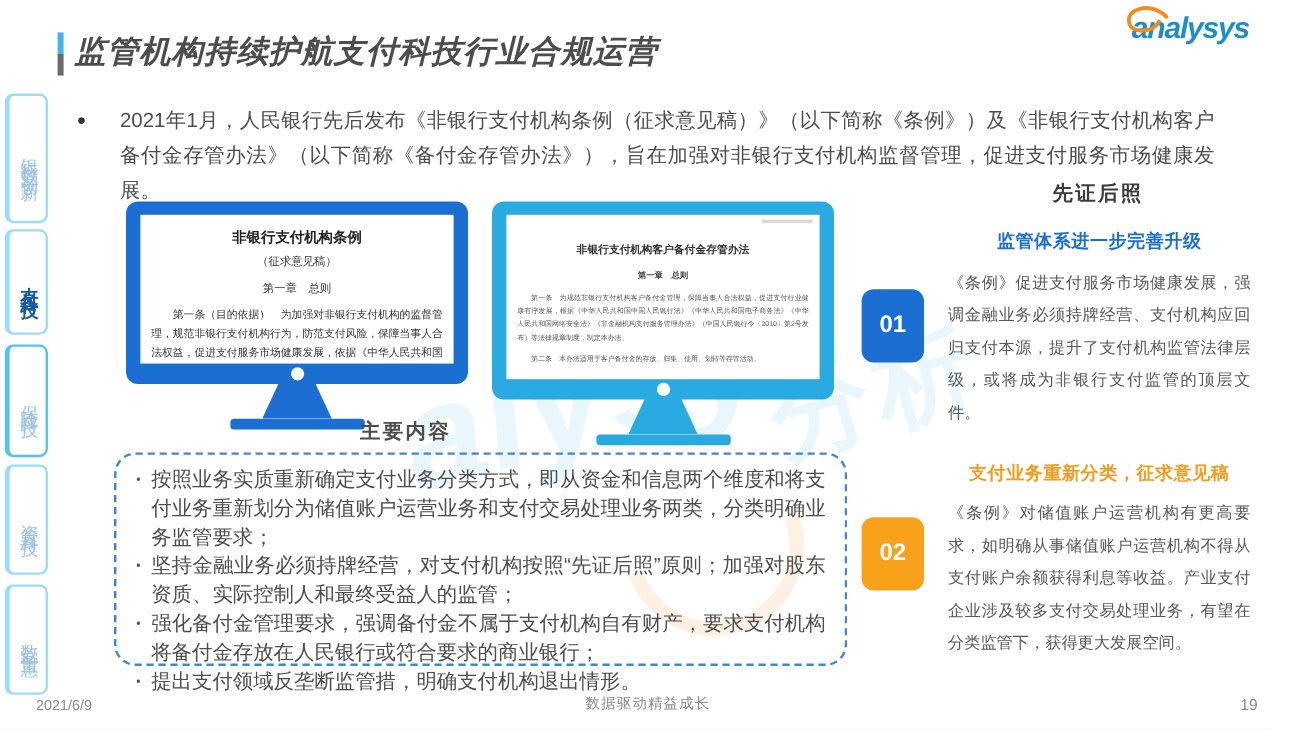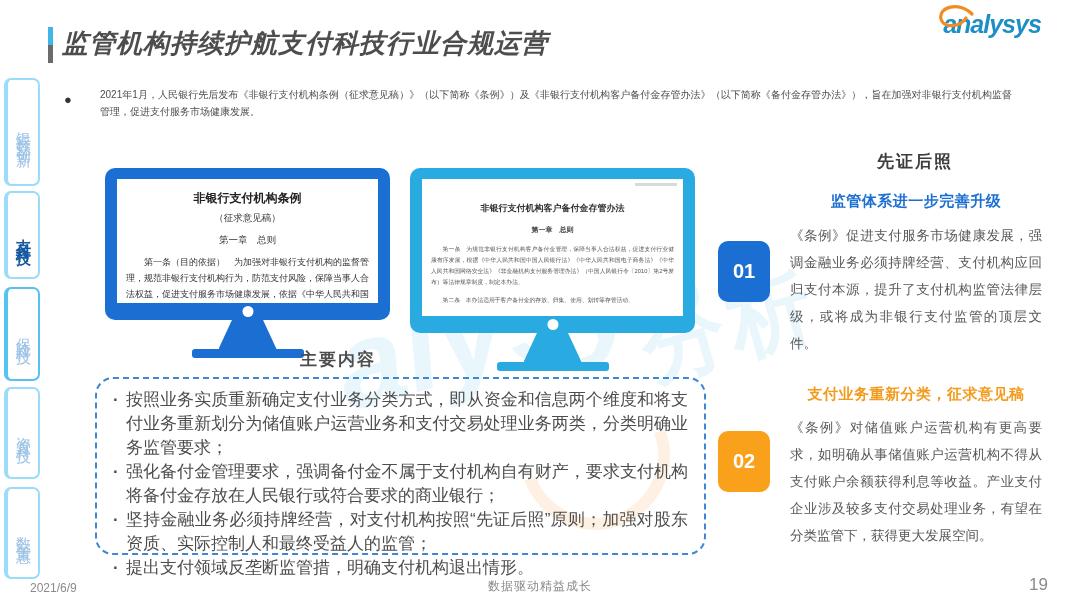--- a/index.html
+++ b/index.html
@@ -41,21 +41,21 @@
   .side-tab.strong { border-color:#56c2f2; }
   #tab0 { top:78px;  height:108px; }
   #tab1 { top:191px; height:88px;  }
   #tab2 { top:287px; height:94px;  }
   #tab3 { top:387px; height:92px;  }
   #tab4 { top:487px; height:92px;  }
 
   
   .intro-dot { position:absolute; left:64px; top:92px; font-size:13px; color:#333; }
   .intro-text { position:absolute; left:100px; top:86px; width:912px;
-    font-size:10px; line-height:1.72; color:#4d4d4d; text-align:justify; }
+    font-size:17px; line-height:1.72; color:#4d4d4d; text-align:justify; }
 
   
   .monitor { position:absolute; }
   .mframe { position:relative; border-radius:10px; padding:11px 12px 17px; }
   .m1 .mframe { background:#1b6fd2; width:285px; height:152px; }
   .m2 .mframe { background:#29aae1; width:285px; height:165px; }
   .mscreen { background:#fff; width:100%; height:100%; padding:7px 9px; overflow:hidden; position:relative;}
   .mdot { position:absolute; left:50%; bottom:3px; transform:translateX(-50%);
     width:11px; height:11px; border-radius:50%; background:#fff; }
   .mstand { width:58px; height:30px; margin:-1px auto 0;
@@ -103,21 +103,21 @@
   .badge { position:absolute; left:718px; width:52px; height:61px; border-radius:10px;
     color:#fff; font-size:20px; font-weight:bold; display:flex;
     align-items:center; justify-content:center; }
   .badge1 { top:241px; background:#1b6fd2; }
   .badge2 { top:431px; background:#f9a11b; }
 
   
   .footer-date { position:absolute; left:30px;  bottom:13px; font-size:12px; color:#8a8a8a; }
   .footer-motto{ position:absolute; left:0; right:0; bottom:13px; text-align:center;
     font-size:12px; color:#8a8a8a; letter-spacing:1px;}
-  .footer-page { position:absolute; right:32px; bottom:13px; font-size:17px; color:#8a8a8a; }
+  .footer-page { position:absolute; right:32px; bottom:13px; font-size:13px; color:#8a8a8a; }
 </style>
 </head>
 <body>
 
 <div id="slide">
 
   <div class="wm wm-en">alysys</div>
   <div class="wm wm-cn">分析</div>
   <div class="wm wm-arc"></div>
 
@@ -168,22 +168,22 @@
       <div class="mdot"></div>
     </div>
     <div class="mstand"></div>
     <div class="mbase"></div>
   </div>
 
   <div class="main-label">主要内容</div>
   <div class="points-box">
     <ul>
       <li>按照业务实质重新确定支付业务分类方式，即从资金和信息两个维度和将支付业务重新划分为储值账户运营业务和支付交易处理业务两类，分类明确业务监管要求；</li>
+      <li>坚持金融业务必须持牌经营，对支付机构按照“先证后照”原则；加强对股东资质、实际控制人和最终受益人的监管；</li>
       <li>强化备付金管理要求，强调备付金不属于支付机构自有财产，要求支付机构将备付金存放在人民银行或符合要求的商业银行；</li>
-      <li>坚持金融业务必须持牌经营，对支付机构按照“先证后照”原则；加强对股东资质、实际控制人和最终受益人的监管；</li>
       <li>提出支付领域反垄断监管措，明确支付机构退出情形。</li>
     </ul>
   </div>
 
   <div class="policy-header">先证后照</div>
 
   <div class="badge badge1">01</div>
   <div class="sec-title sec1-title">监管体系进一步完善升级</div>
   <p class="sec-body sec1-body">《条例》促进支付服务市场健康发展，强调金融业务必须持牌经营、支付机构应回归支付本源，提升了支付机构监管法律层级，或将成为非银行支付监管的顶层文件。</p>
 

